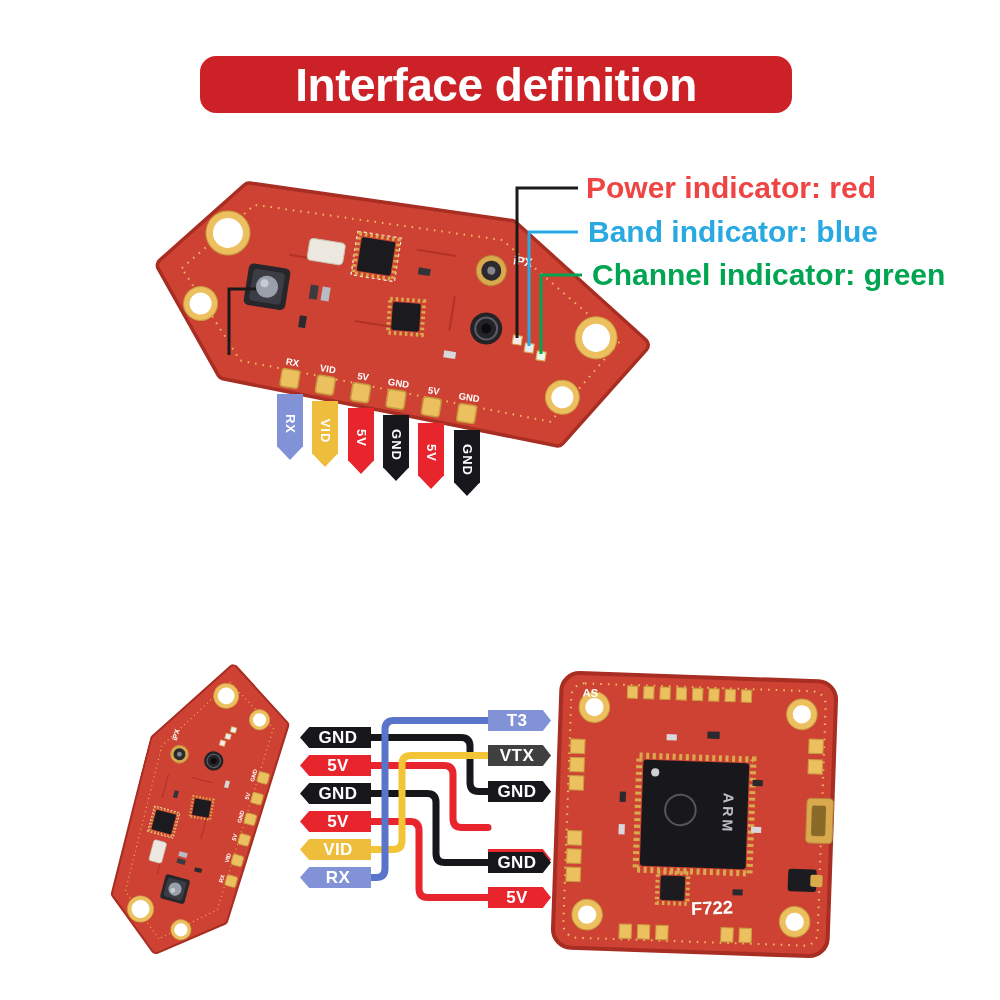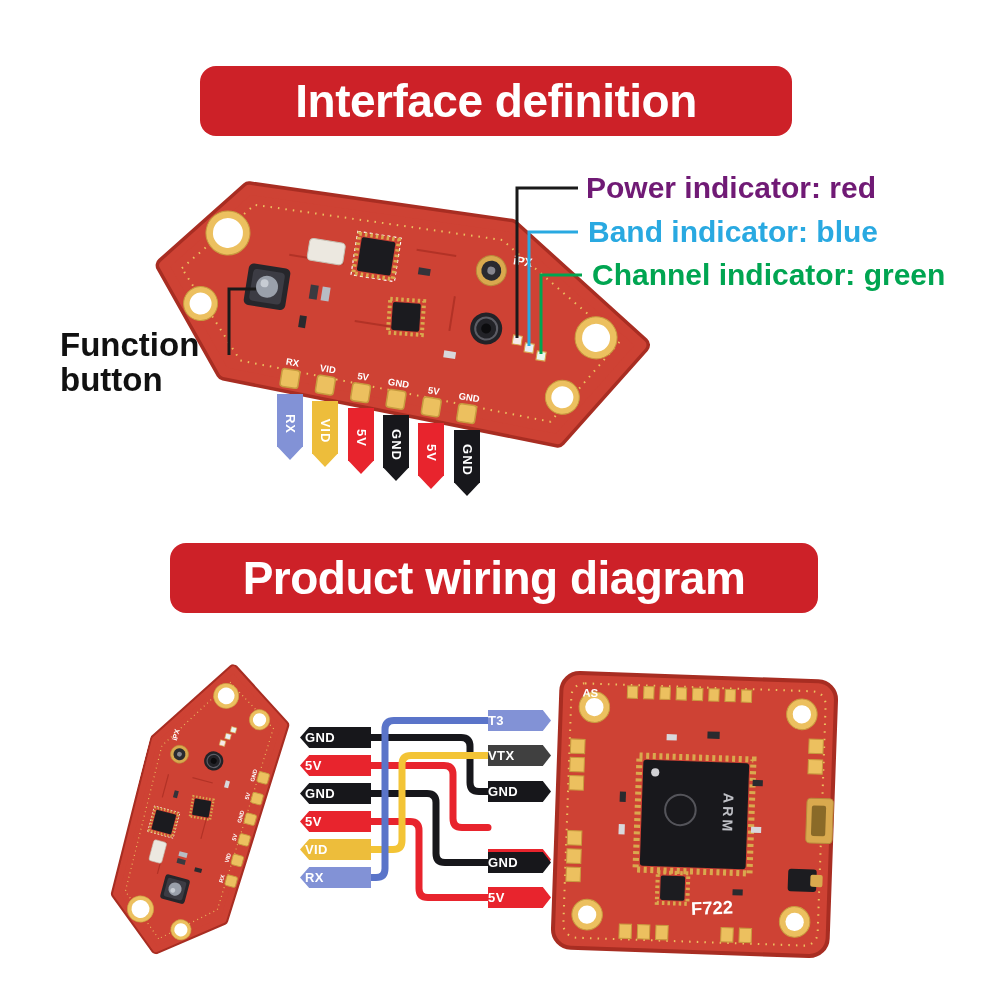--- a/index.html
+++ b/index.html
@@ -1,36 +1,36 @@
 <!DOCTYPE html>
 <html><head>
 <meta charset="utf-8">
 <style>
   html,body{margin:0;padding:0;background:#ffffff;}
   .page{position:relative;width:1000px;height:1000px;background:#fff;overflow:hidden;
         font-family:"Liberation Sans",sans-serif;}
   .banner{position:absolute;border-radius:16px;display:flex;align-items:center;justify-content:center;
           color:#fff;font-size:46px;font-weight:600;letter-spacing:-0.5px;}
-  #banner-interface{left:200px;top:66px;width:592px;height:70px;}
+  #banner-interface{left:200px;top:56px;width:592px;height:57px;}
   #banner-wiring{left:170px;top:543px;width:648px;height:70px;}
   .callout{position:absolute;font-size:30px;font-weight:600;white-space:nowrap;}
   #callout-power{left:586px;top:171px;}
   #callout-band{left:588px;top:215px;}
   #callout-channel{left:592px;top:258px;}
   #func-label{position:absolute;left:60px;top:328px;font-size:33px;font-weight:600;color:#111;line-height:1.06;}
   svg.abs{position:absolute;pointer-events:none;}
   #vtx-main{left:120px;top:158px;}
   #callout-svg{left:0;top:0;}
   #wires-svg{left:0;top:0;}
   .ptag{position:absolute;width:26px;height:66px;
         clip-path:polygon(0 0,100% 0,100% 79%,50% 100%,0 79%);}
   .ptag span{position:absolute;left:50%;top:46%;transform:translate(-50%,-50%) rotate(90deg);
         color:#fff;font-weight:bold;font-size:13px;letter-spacing:1px;white-space:nowrap;}
-  .ltag,.rtag{position:absolute;height:21px;display:flex;align-items:center;
-        color:#fff;font-weight:bold;font-size:13px;letter-spacing:0.4px;}
+  .ltag,.rtag{position:absolute;height:21px;display:flex;align-items:center;justify-content:center;
+        color:#fff;font-weight:bold;font-size:17px;letter-spacing:0.4px;}
   .ltag{width:66px;padding-left:5px;clip-path:polygon(13% 0,100% 0,100% 100%,13% 100%,0 50%);}
   .rtag{width:58px;padding-right:5px;clip-path:polygon(0 0,87% 0,100% 50%,87% 100%,0 100%);}
   #vtx-mini{position:absolute;left:55px;top:740px;width:300px;height:144px;transform:rotate(-75deg);}
   #fc-svg{left:552px;top:672px;transform:rotate(2deg);}
 </style>
 </head>
 <body>
 
 <div class="page">
 
@@ -126,51 +126,44 @@
     <use href="#vtxBoard" transform="translate(30,45) rotate(9 250 120)"></use>
   </svg>
 
   <svg class="abs" id="callout-svg" width="1000" height="520" viewBox="0 0 1000 520">
     <path d="M 517 338 V 188 H 578" fill="none" stroke-width="3" style="stroke: rgb(26, 26, 26);"></path>
     <path d="M 529 346 V 232 H 578" fill="none" stroke-width="3" style="stroke: rgb(41, 169, 225);"></path>
     <path d="M 541 354 V 275 H 582" fill="none" stroke-width="3" style="stroke: rgb(0, 165, 81);"></path>
     <path d="M 256 289 H 229 V 355" fill="none" stroke-width="3" style="stroke: rgb(26, 26, 26);"></path>
   </svg>
 
-  <div class="callout" id="callout-power" style="color: #701a75;">Power indicator: red</div>
+  <div class="callout" id="callout-power" style="color: #ef4444;">Power indicator: red</div>
   <div class="callout" id="callout-band" style="color: rgb(41, 169, 225);">Band indicator: blue</div>
   <div class="callout" id="callout-channel" style="color: rgb(0, 165, 81);">Channel indicator: green</div>
 
-  <div id="func-label">
-    <div>Function</div>
-    <div>button</div>
-  </div>
 
   <div class="ptag" style="left: 277px; top: 394px; background-color: rgb(130, 146, 214);">
       <span>RX</span>
     </div>
   <div class="ptag" style="left: 312px; top: 401px; background-color: rgb(237, 189, 59);">
       <span>VID</span>
     </div>
   <div class="ptag" style="left: 348px; top: 408px; background-color: rgb(232, 36, 45);">
       <span>5V</span>
     </div>
   <div class="ptag" style="left: 383px; top: 415px; background-color: rgb(23, 23, 27);">
       <span>GND</span>
     </div>
   <div class="ptag" style="left: 418px; top: 423px; background-color: rgb(232, 36, 45);">
       <span>5V</span>
     </div>
   <div class="ptag" style="left: 454px; top: 430px; background-color: rgb(23, 23, 27);">
       <span>GND</span>
     </div>
 
-  <div class="banner" id="banner-wiring" style="background-color: rgb(205, 33, 40);">
-    <span>Product wiring diagram</span>
-  </div>
 
   <div id="vtx-mini">
     <svg width="300" height="144" viewBox="0 0 500 240">
         <use href="#vtxBoard"></use>
       </svg>
   </div>
 
   <svg class="abs" id="wires-svg" width="1000" height="1000" viewBox="0 0 1000 1000">
       <path d="M 371 737.5 L 461 737.5 Q 470 737.5 470 746.5 L 470 782.5 Q 470 791.5 479 791.5 L 488 791.5" stroke="#17171b" stroke-width="7" fill="none" stroke-linecap="round"></path>
       <path d="M 371 765.5 L 444 765.5 Q 453 765.5 453 774.5 L 453 818.5 Q 453 827.5 462 827.5 L 488 827.5" stroke="#e8242d" stroke-width="7" fill="none" stroke-linecap="round"></path>

